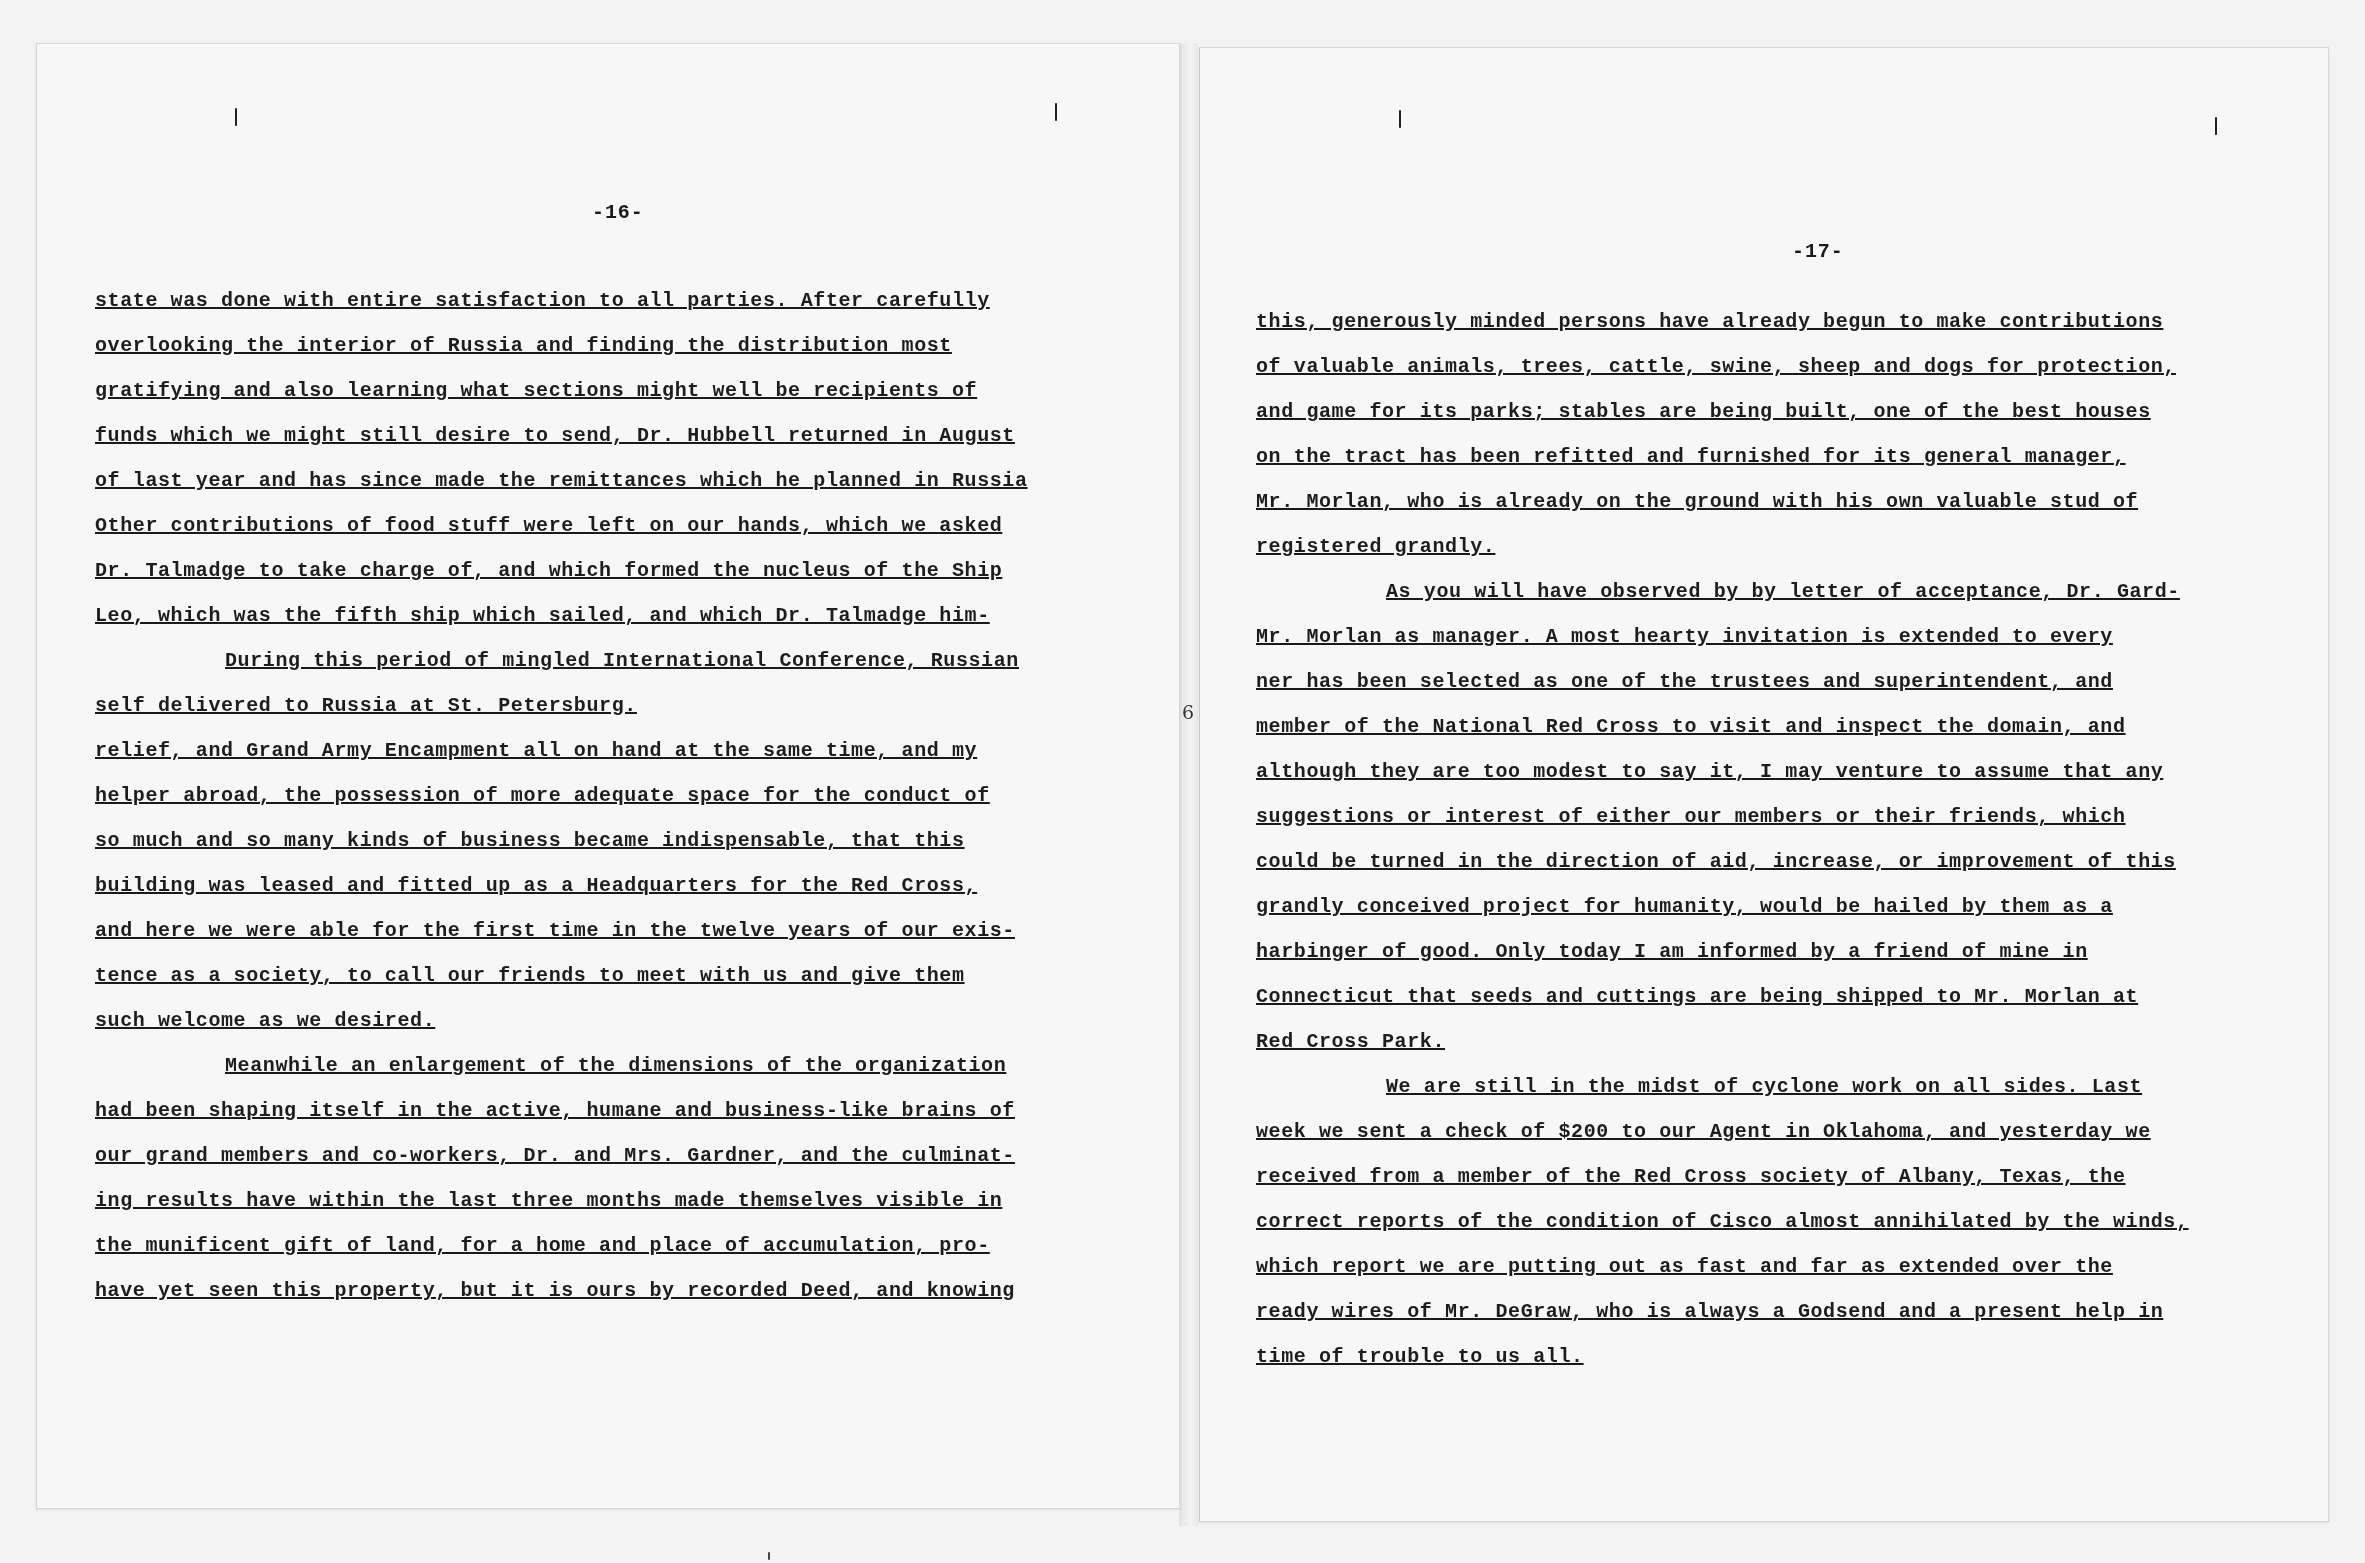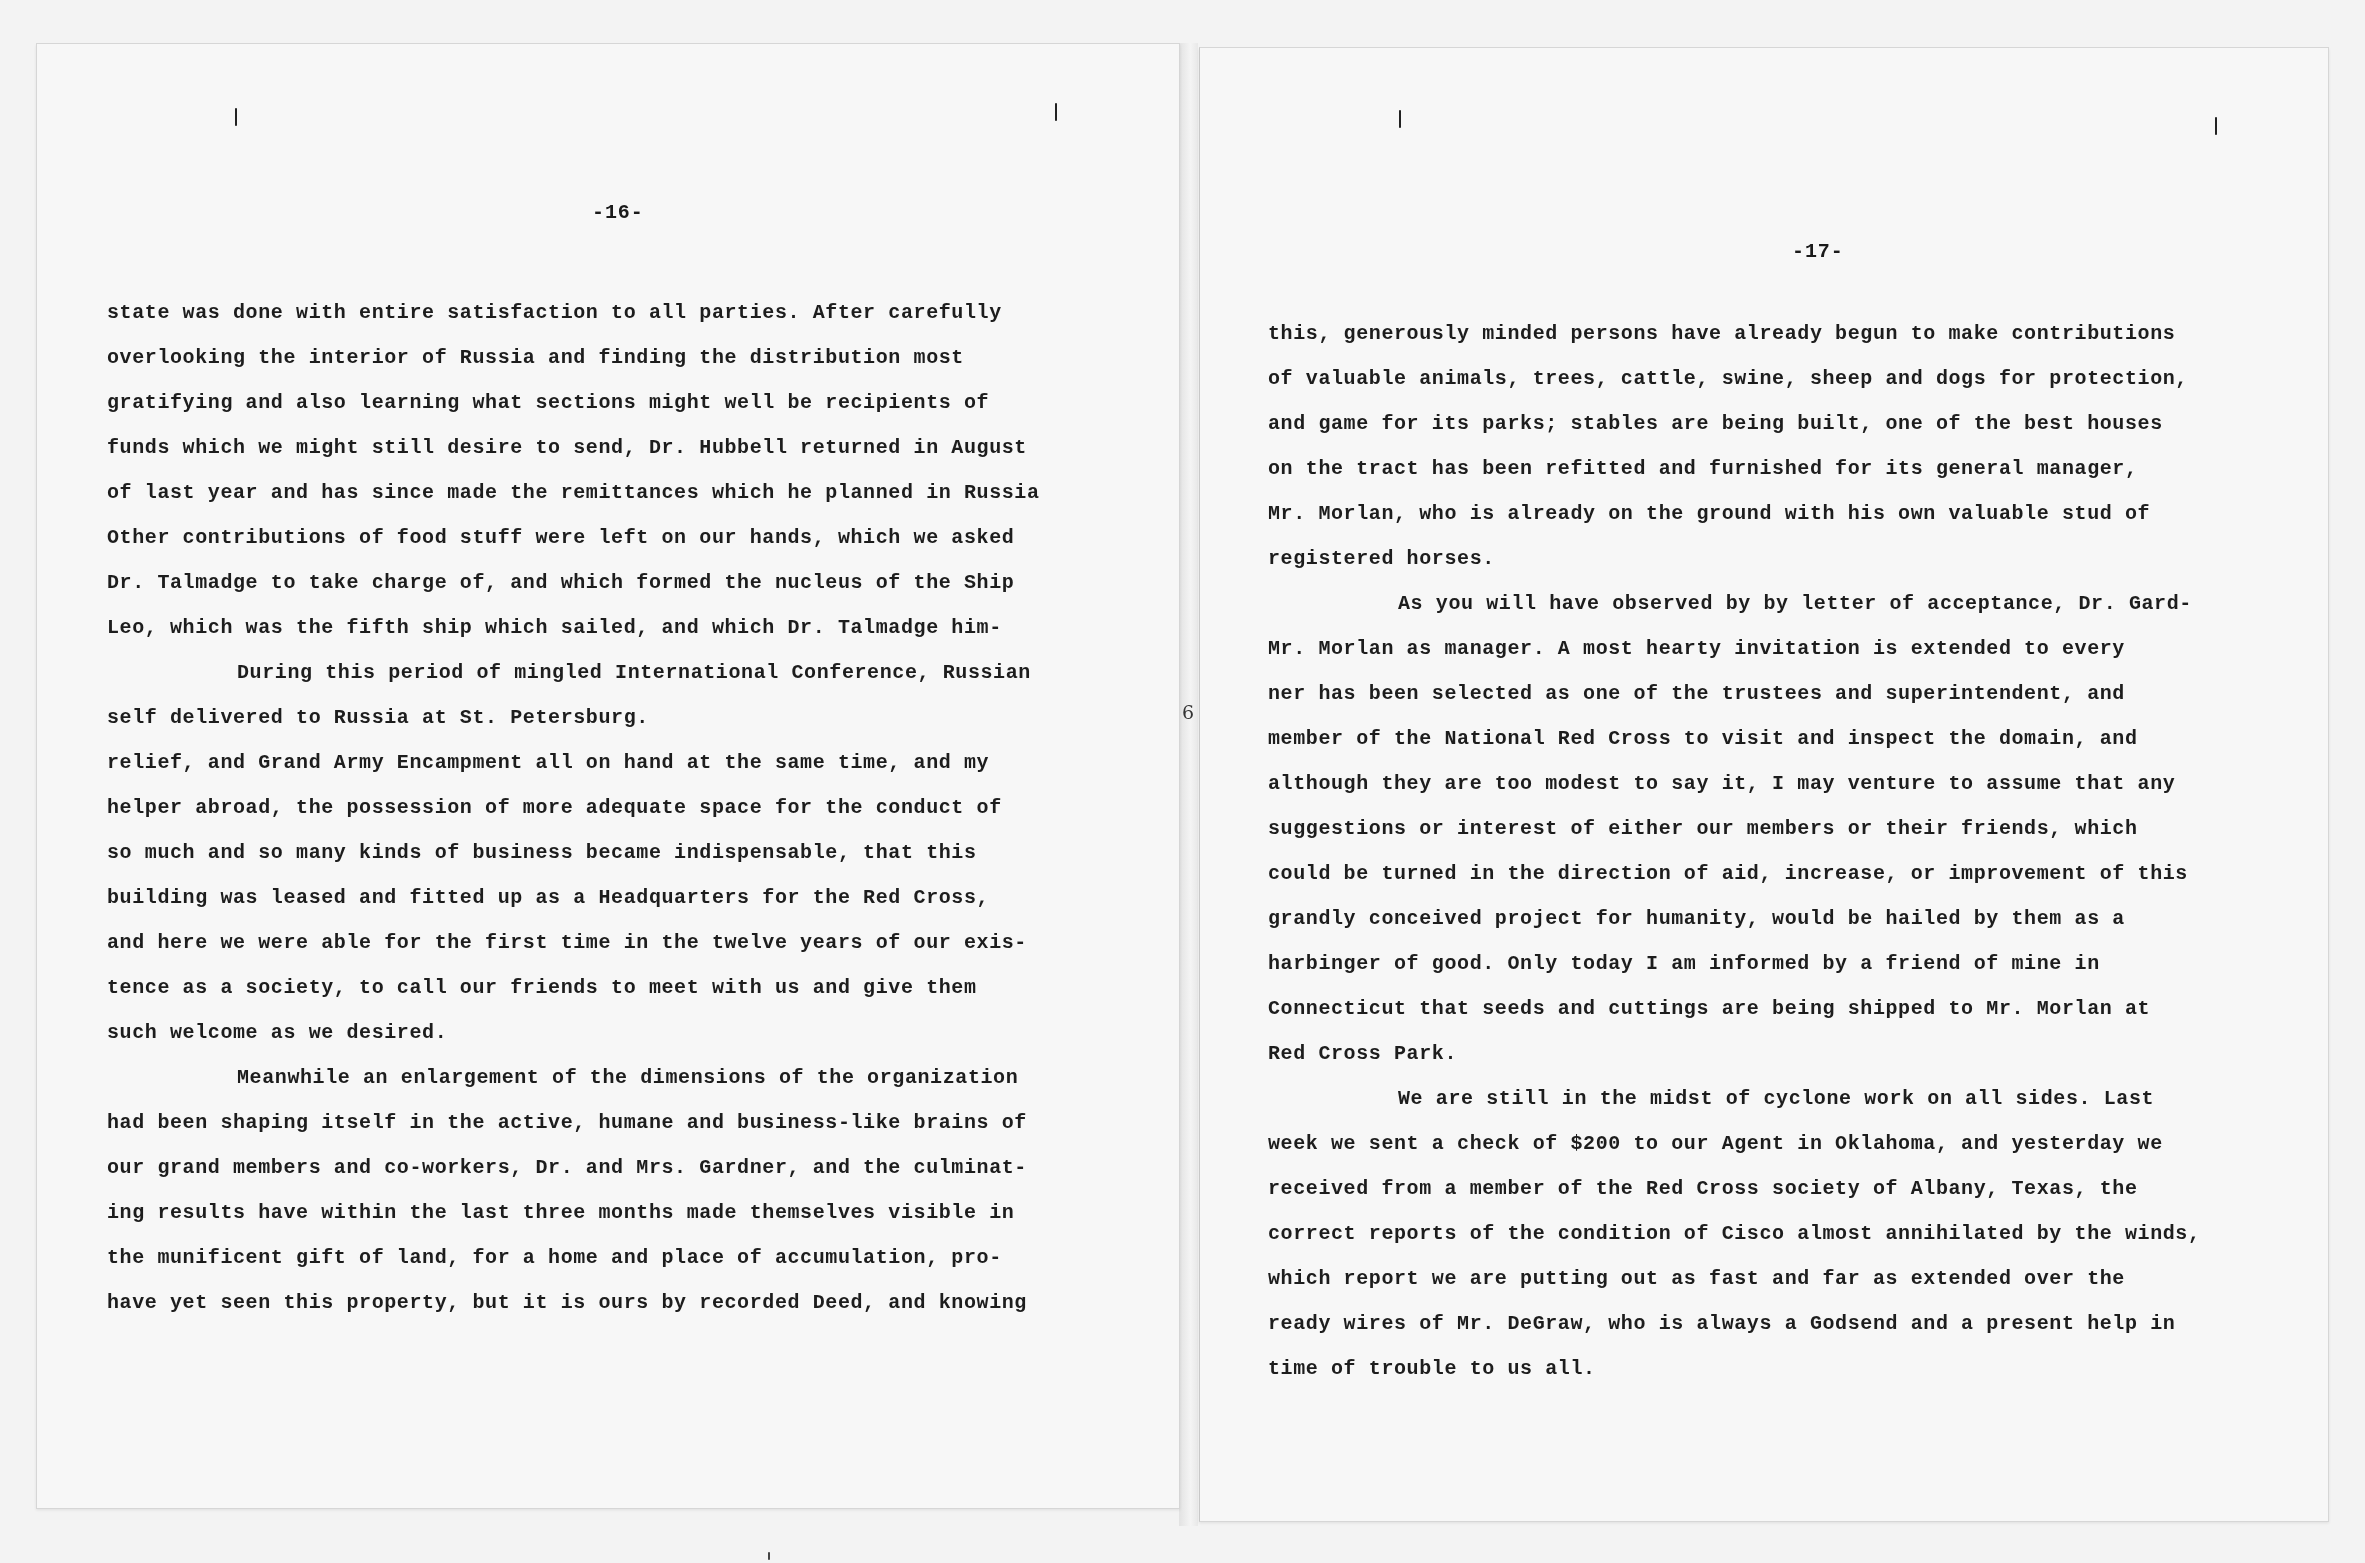--- a/index.html
+++ b/index.html
@@ -18,21 +18,21 @@
   }
   #page-left  { left: 36px;  top: 43px;  width: 1142px; height: 1464px; }
   #page-right { left: 1199px; top: 47px; width: 1128px; height: 1473px; border-left: 1.4px solid #c8c8c8; }
   .tick {
     position: absolute; width: 2.4px; height: 18px; background: #222; border-radius: 0.9px;
   }
   .page-num {
     position: absolute; font-size: 20px; font-weight: bold; letter-spacing: 0.9px;
   }
   .body-text {
-    position: absolute; margin: 12px; padding: 0; list-style: none;
+    position: absolute; margin: 0; padding: 0; list-style: none; text-decoration: underline;
   }
   .line {
     display: block; white-space: nowrap;
     font-size: 20px; font-weight: bold;
     height: 45px; line-height: 28.4px;
     letter-spacing: 0.6px;
     color: #1d1d1d;
   }
   .line.indent { padding-left: 130px; }
   #left-text  { left: 95px; top: 287px; }
@@ -91,21 +91,21 @@
   <li class="line">the munificent gift of land, for a home and place of accumulation, pro-</li>
   <li class="line">have yet seen this property, but it is ours by recorded Deed, and knowing</li>
 </ul>
 
 <ul class="body-text" id="right-text">
   <li class="line">this, generously minded persons have already begun to make contributions</li>
   <li class="line">of valuable animals, trees, cattle, swine, sheep and dogs for protection,</li>
   <li class="line">and game for its parks; stables are being built, one of the best houses</li>
   <li class="line">on the tract has been refitted and furnished for its general manager,</li>
   <li class="line">Mr. Morlan, who is already on the ground with his own valuable stud of</li>
-  <li class="line">registered horses.</li>
+  <li class="line">registered grandly.</li>
   <li class="line indent">As you will have observed by by letter of acceptance, Dr. Gard-</li>
   <li class="line">Mr. Morlan as manager.  A most hearty invitation is extended to every</li>
   <li class="line">ner has been selected as one of the trustees and superintendent, and</li>
   <li class="line">member of the National Red Cross to visit and inspect the domain, and</li>
   <li class="line">although they are too modest to say it, I may venture to assume that any</li>
   <li class="line">suggestions or interest of either our members or their friends, which</li>
   <li class="line">could be turned in the direction of aid, increase, or improvement of this</li>
   <li class="line">grandly conceived project for humanity, would be hailed by them as a</li>
   <li class="line">harbinger of good.  Only today I am informed by a friend of mine in</li>
   <li class="line">Connecticut that seeds and cuttings are being shipped to Mr. Morlan at</li>

